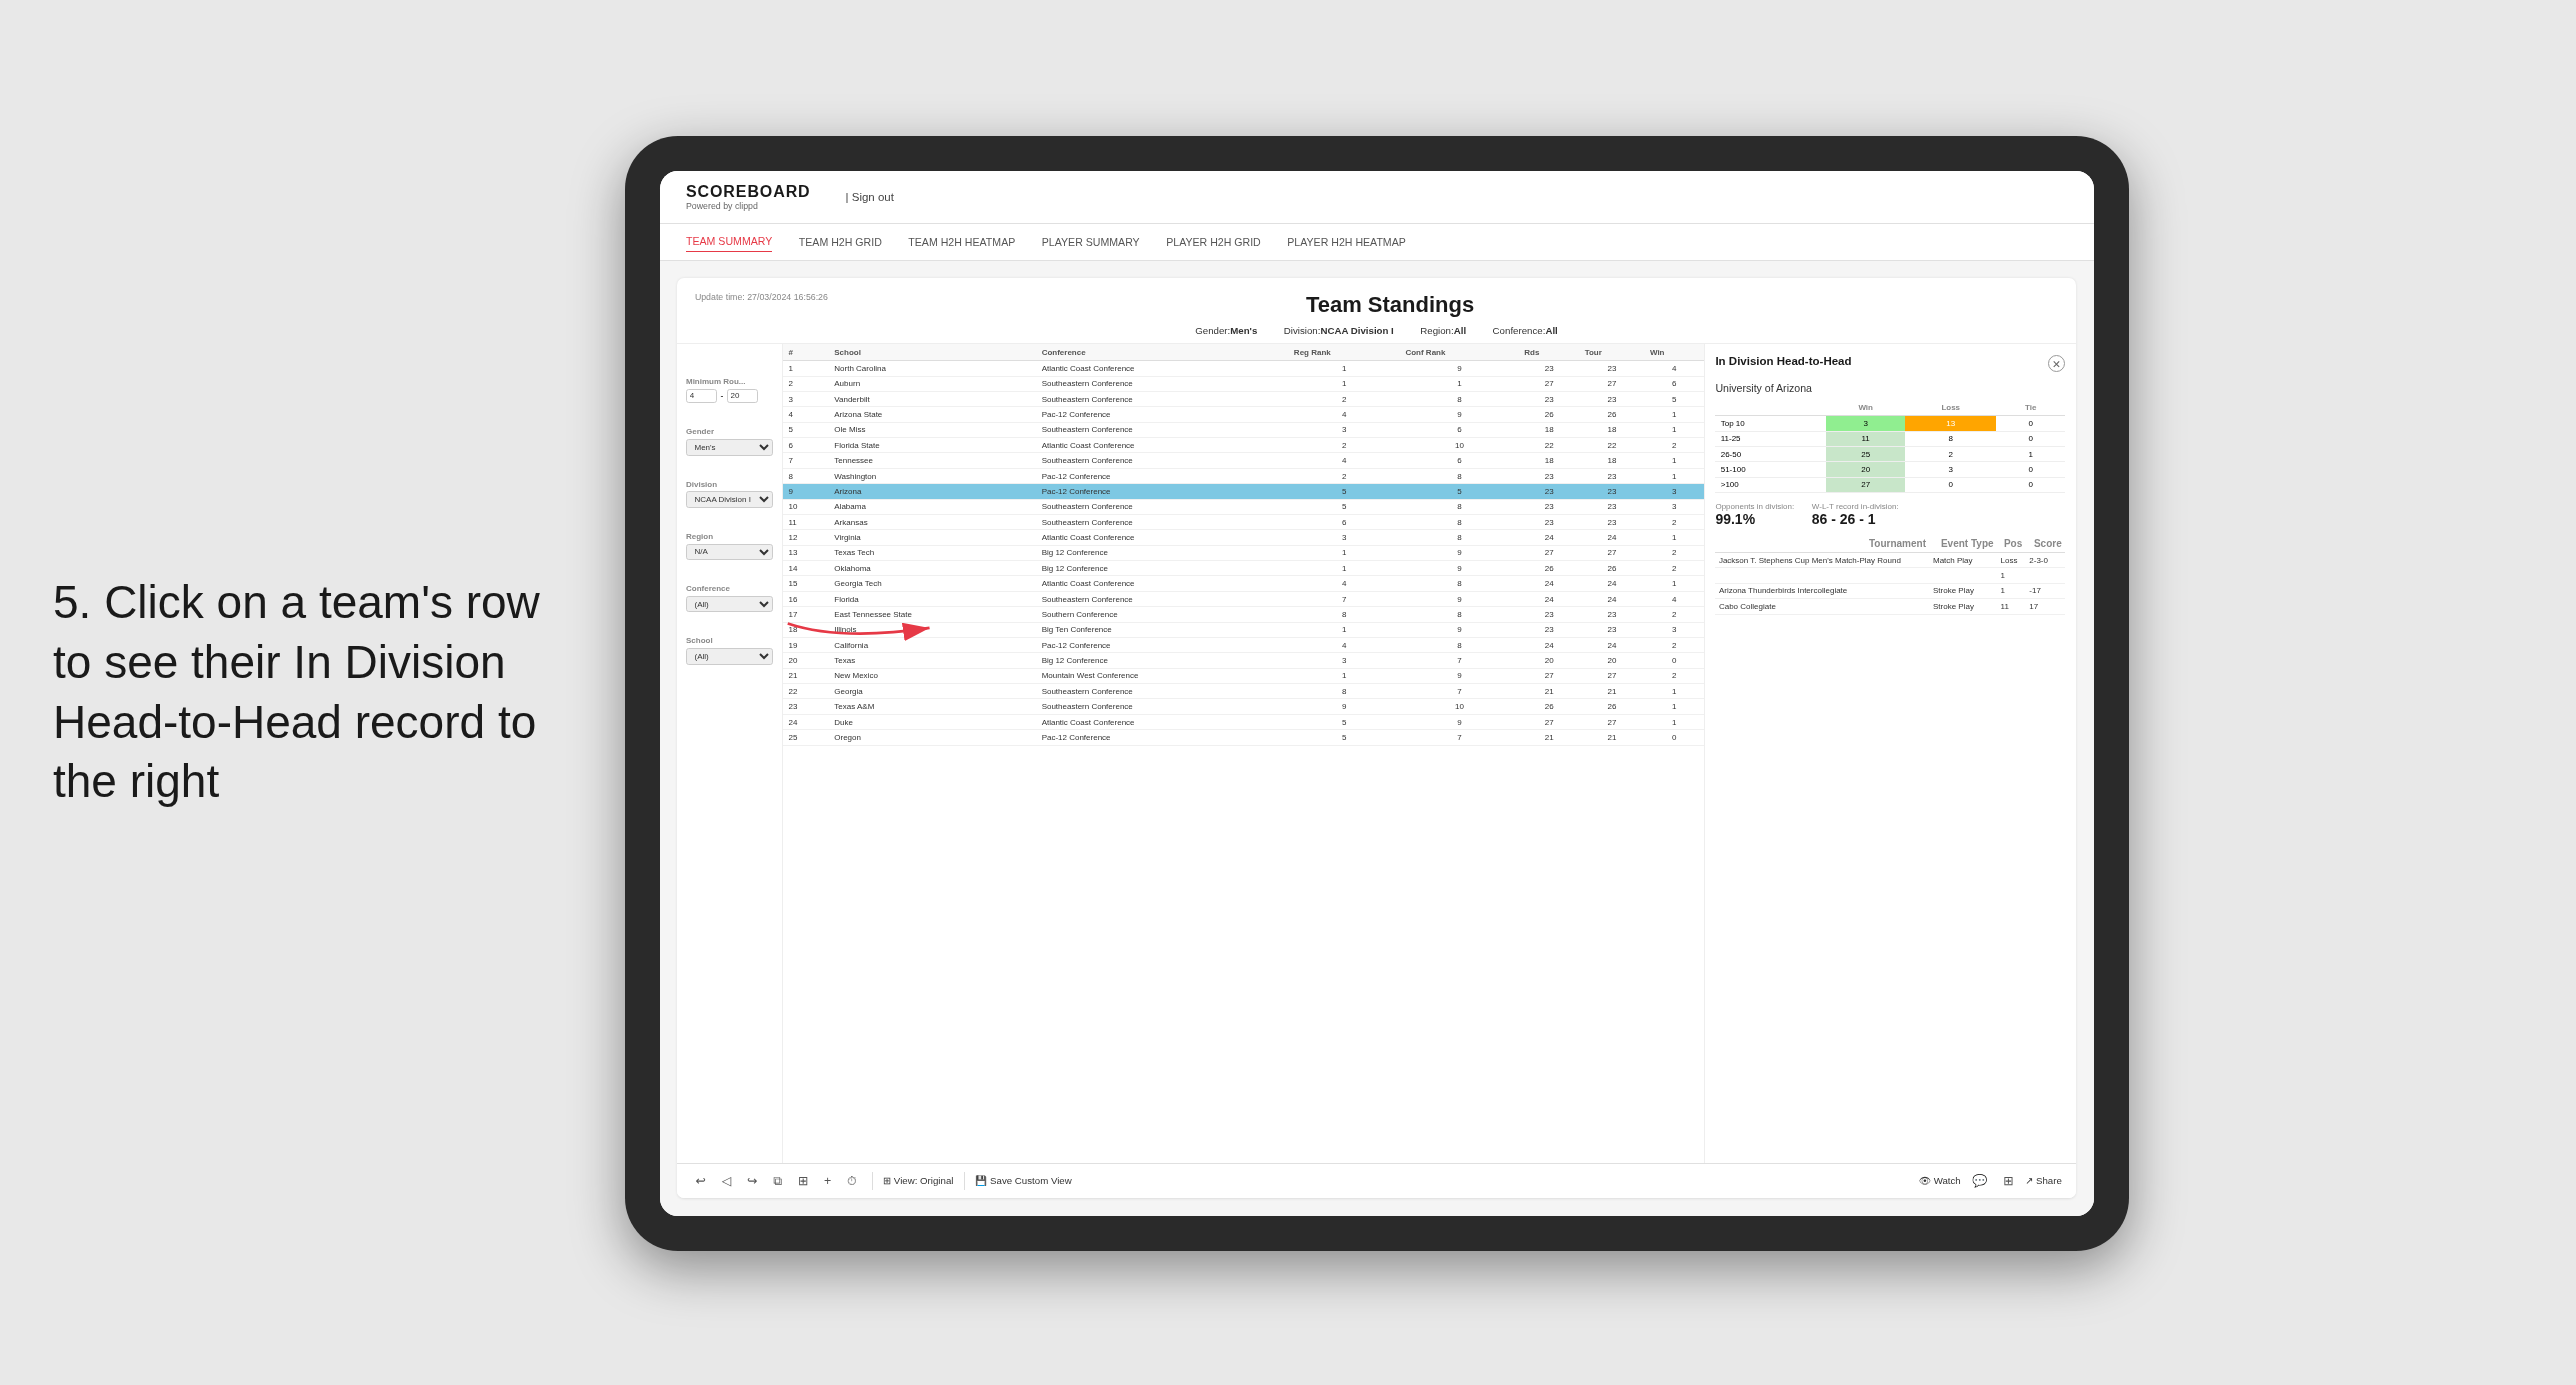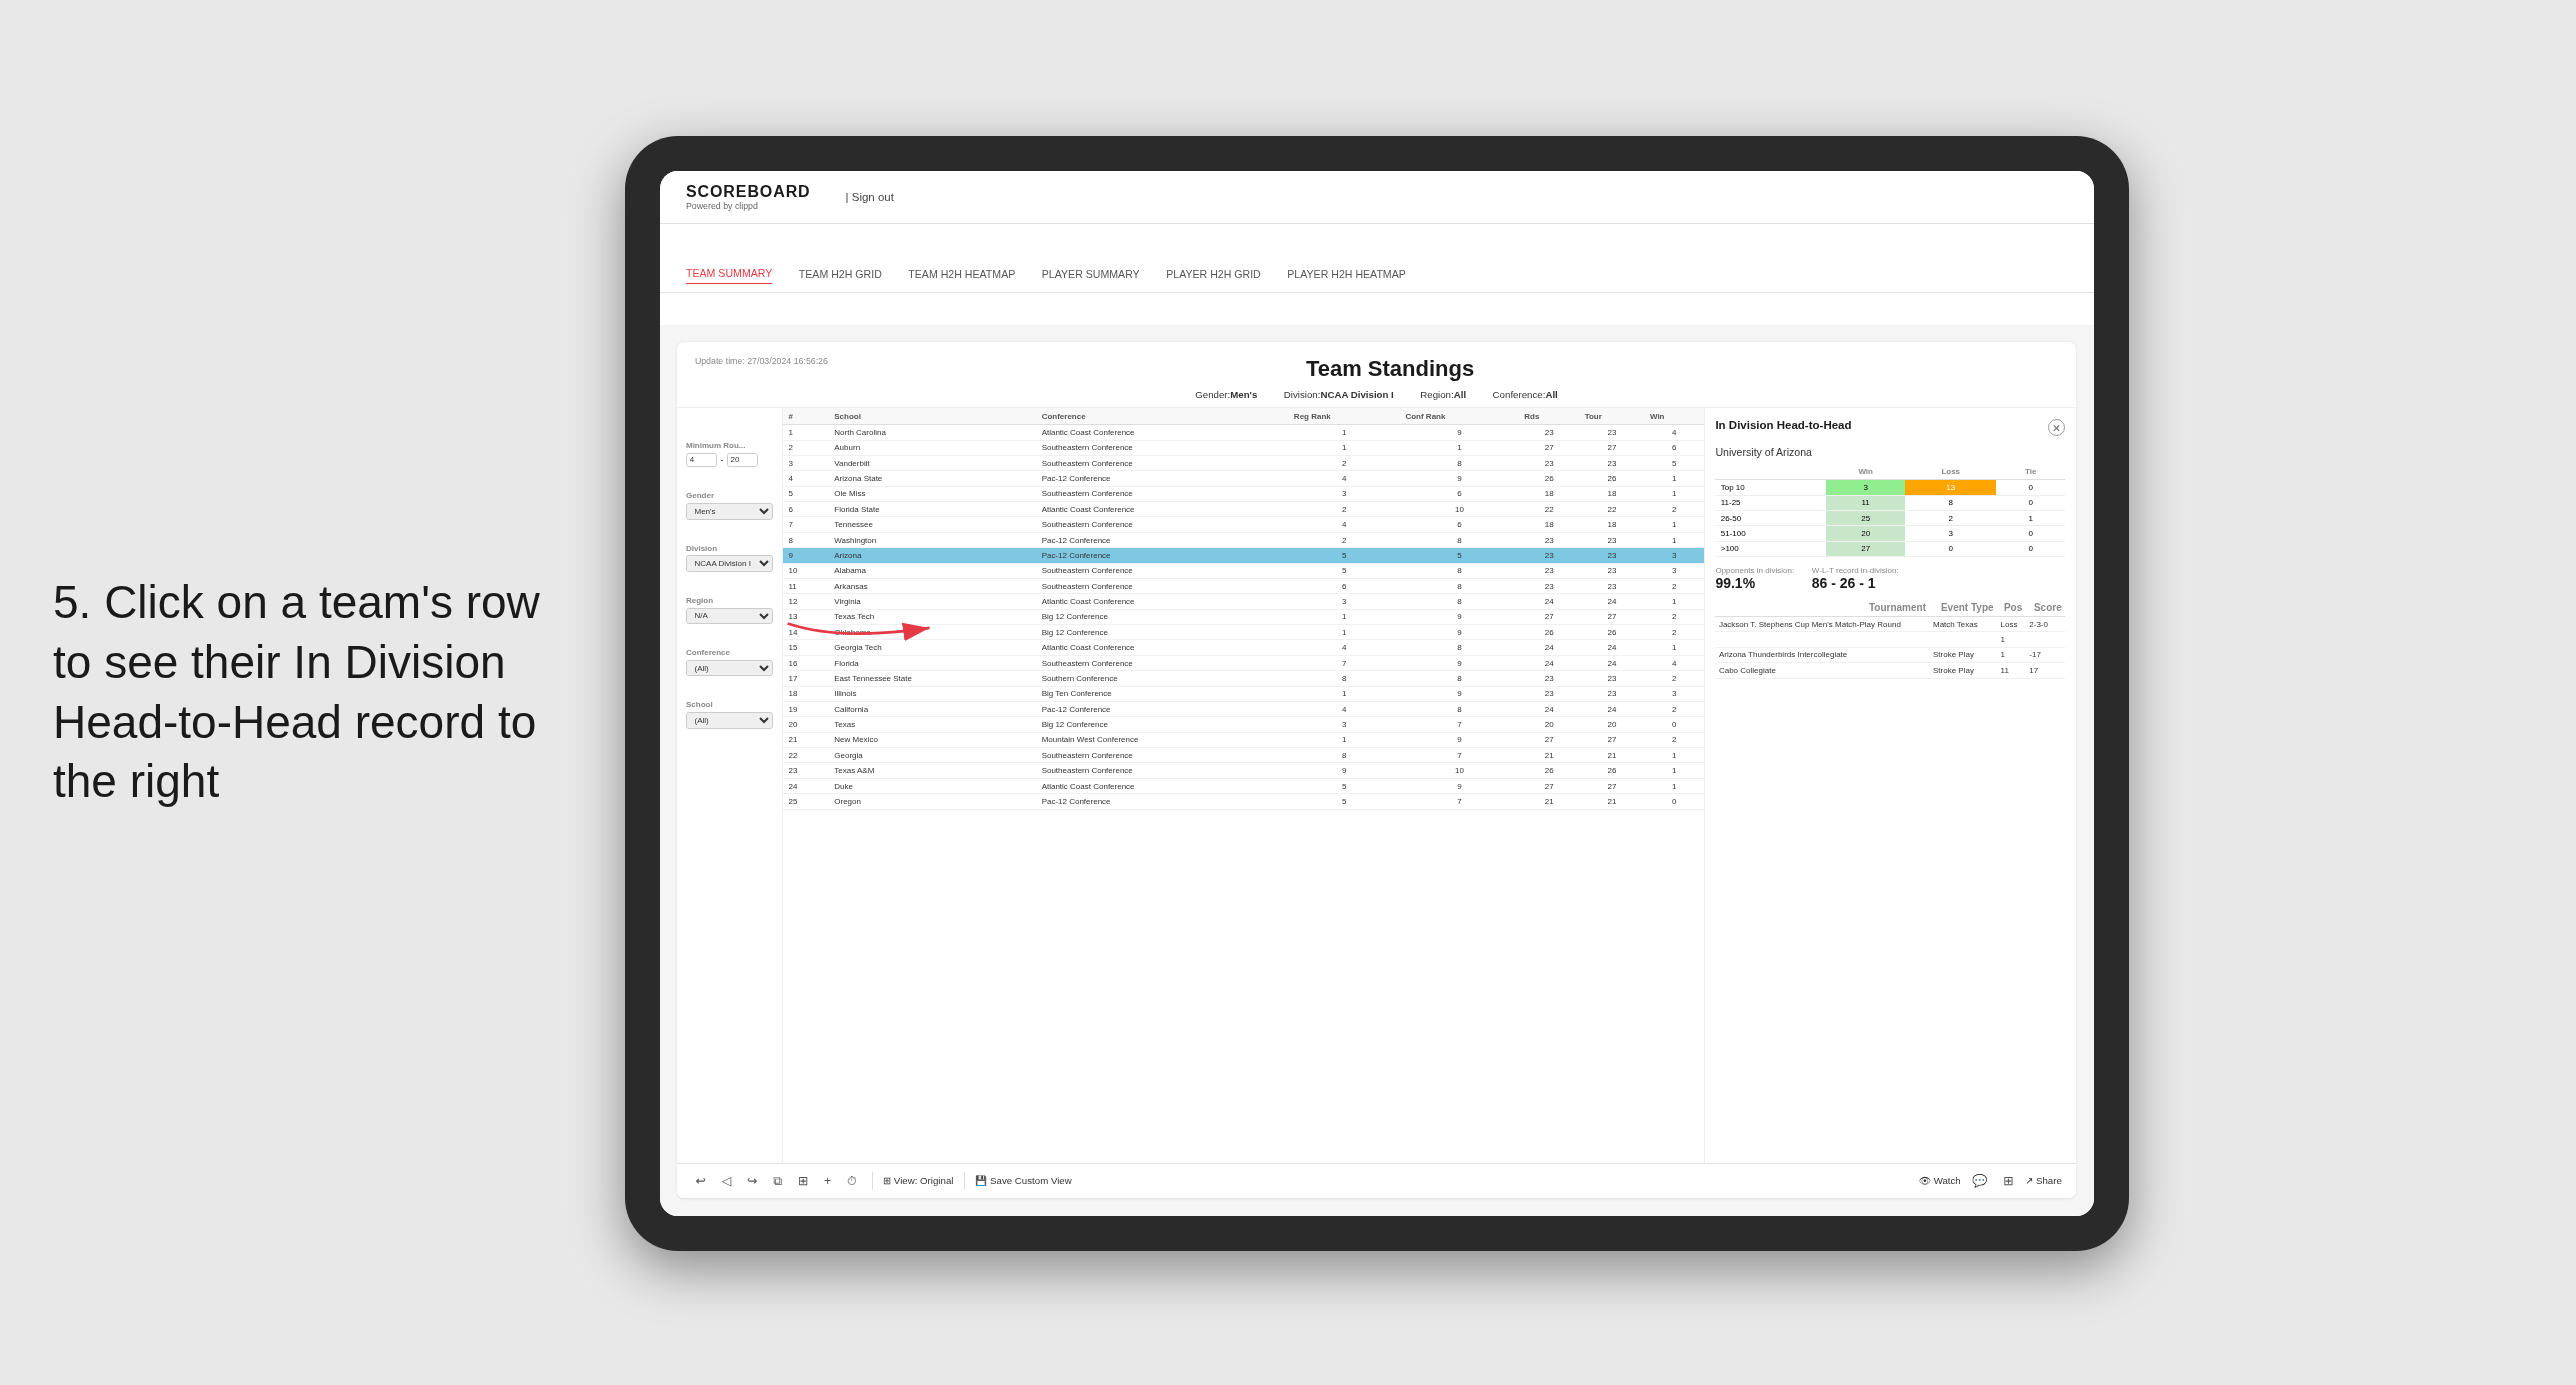--- a/index.html
+++ b/index.html
@@ -50,21 +50,20 @@
     }
 
     .tablet-screen {
       width: 100%;
       height: 100%;
       background: #ffffff;
       border-radius: 17.7px;
       overflow: hidden;
       display: flex;
       flex-direction: column;
-      gap: 32px;
     }
 
     
     .nav-header {
       background: #ffffff;
       border-bottom: 0.9px solid #e0e0e0;
       padding: 0 26.5px;
       display: flex;
       align-items: center;
       height: 53px;
@@ -853,21 +852,21 @@
                   <tr>
                     <th>Tournament</th>
                     <th>Event Type</th>
                     <th>Pos</th>
                     <th>Score</th>
                   </tr>
                 </thead>
                 <tbody>
                   <tr>
                     <td>Jackson T. Stephens Cup Men's Match-Play Round</td>
-                    <td>Match Texas</td>
+                    <td>Match Play</td>
                     <td>Loss</td>
                     <td>2-3-0</td>
                   </tr>
                   <tr>
                     <td></td>
                     <td></td>
                     <td>1</td>
                     <td></td>
                   </tr>
                   <tr>

